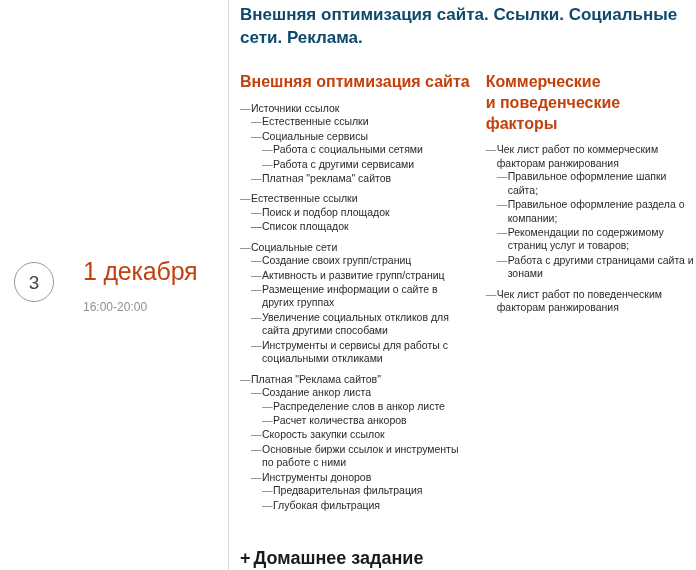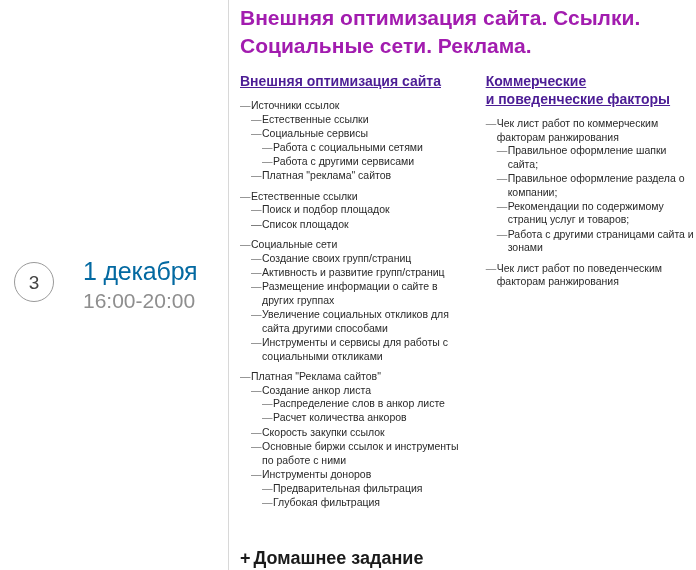--- a/index.html
+++ b/index.html
@@ -46,29 +46,29 @@
     line-height: 1;
   }
   .date-block {
     position: absolute;
     left: 83px;
     top: 258px;
     width: 150px;
   }
   .date-title {
     font-size: 25px;
-    color: #0369a1;
+    color: #c2410c;
     line-height: 1.1;
     letter-spacing: -0.2px;
   }
   .date-time {
-    font-size: 21px;
+    font-size: 12px;
     color: #8e8e8e;
     line-height: 1.2;
-    margin-top: 2px;
+    margin-top: 14px;
   }
 
   
   .divider {
     position: absolute;
     left: 228px;
     top: 0;
     width: 1px;
     height: 570px;
     background: #d8d8d8;
@@ -80,44 +80,43 @@
     left: 240px;
     top: 0;
     width: 456px;
     height: 570px;
   }
   .lesson-title {
     position: absolute;
     left: 0;
     top: 4px;
     width: 440px;
-    font-size: 21px;
+    font-size: 17px;
     font-weight: bold;
-    color: #a21caf;
+    color: #0c4a6e;
     line-height: 1.35;
   }
 
   .cols {
     position: absolute;
     left: 0;
     top: 72px;
     width: 456px;
     display: flex;
     gap: 0px;
   }
   .col-a { width: 238px; }
   .col-b { width: 218px; margin-left: 16px; }
 
   .col-head {
-    font-size: 14px;
+    font-size: 16px;
     font-weight: bold;
-    color: #4c1d95;
+    color: #c2410c;
     line-height: 1.3;
     margin-bottom: 9px;
-    text-decoration: underline;
   }
 
   ul.tree {
     list-style: none;
     margin: 0;
     padding: 0;
   }
   ul.tree li {
     position: relative;
     font-size: 10.5px;

